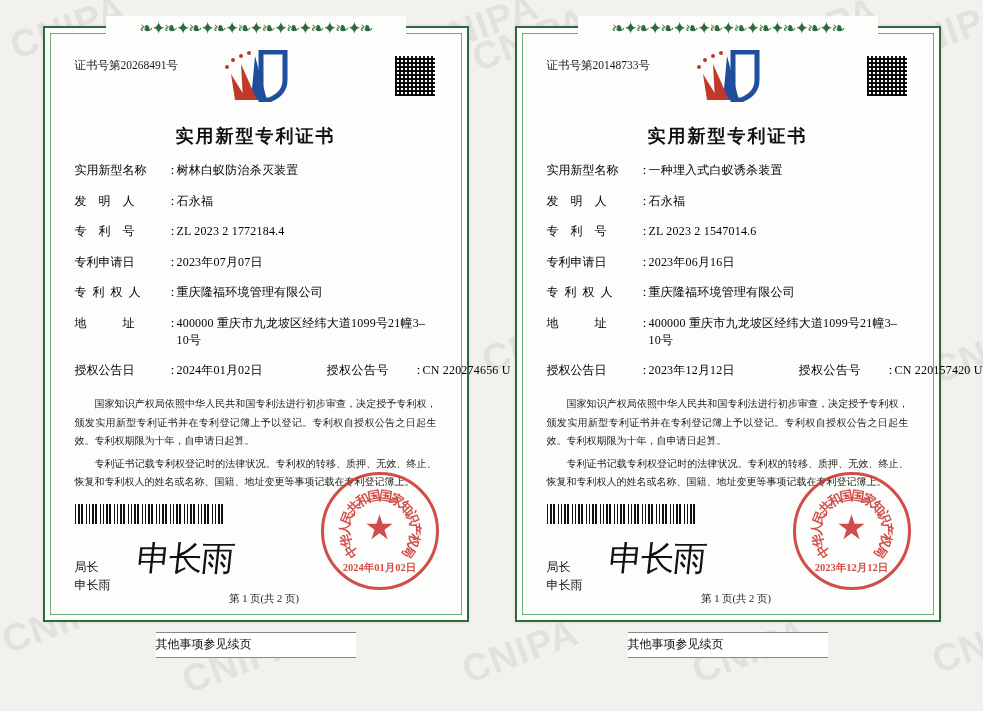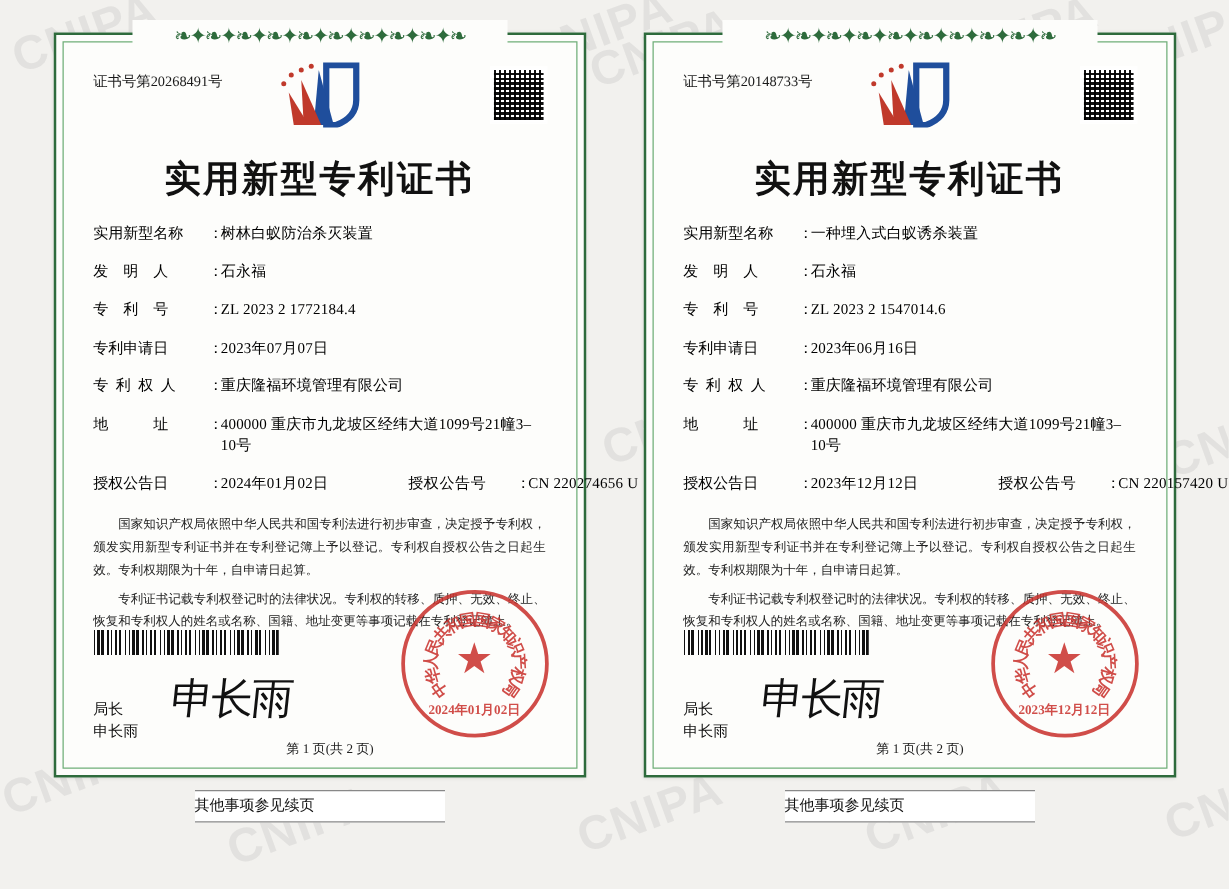--- a/index.html
+++ b/index.html
@@ -117,21 +117,21 @@
     top: 22px;
     left: 50%;
     transform: translateX(-50%);
     width: 90px;
     height: 52px;
   }
   .title {
     text-align: center;
     font-family: "Liberation Serif", serif;
     font-weight: bold;
-    font-size: 29px;
+    font-size: 18px;
     color: #111;
     letter-spacing: 2px;
     margin-top: 26px;
     margin-bottom: 14px;
   }
   .fields {
     margin-top: 10px;
     font-family: "Liberation Serif", serif;
     font-size: 12px;
     color: #000000;

